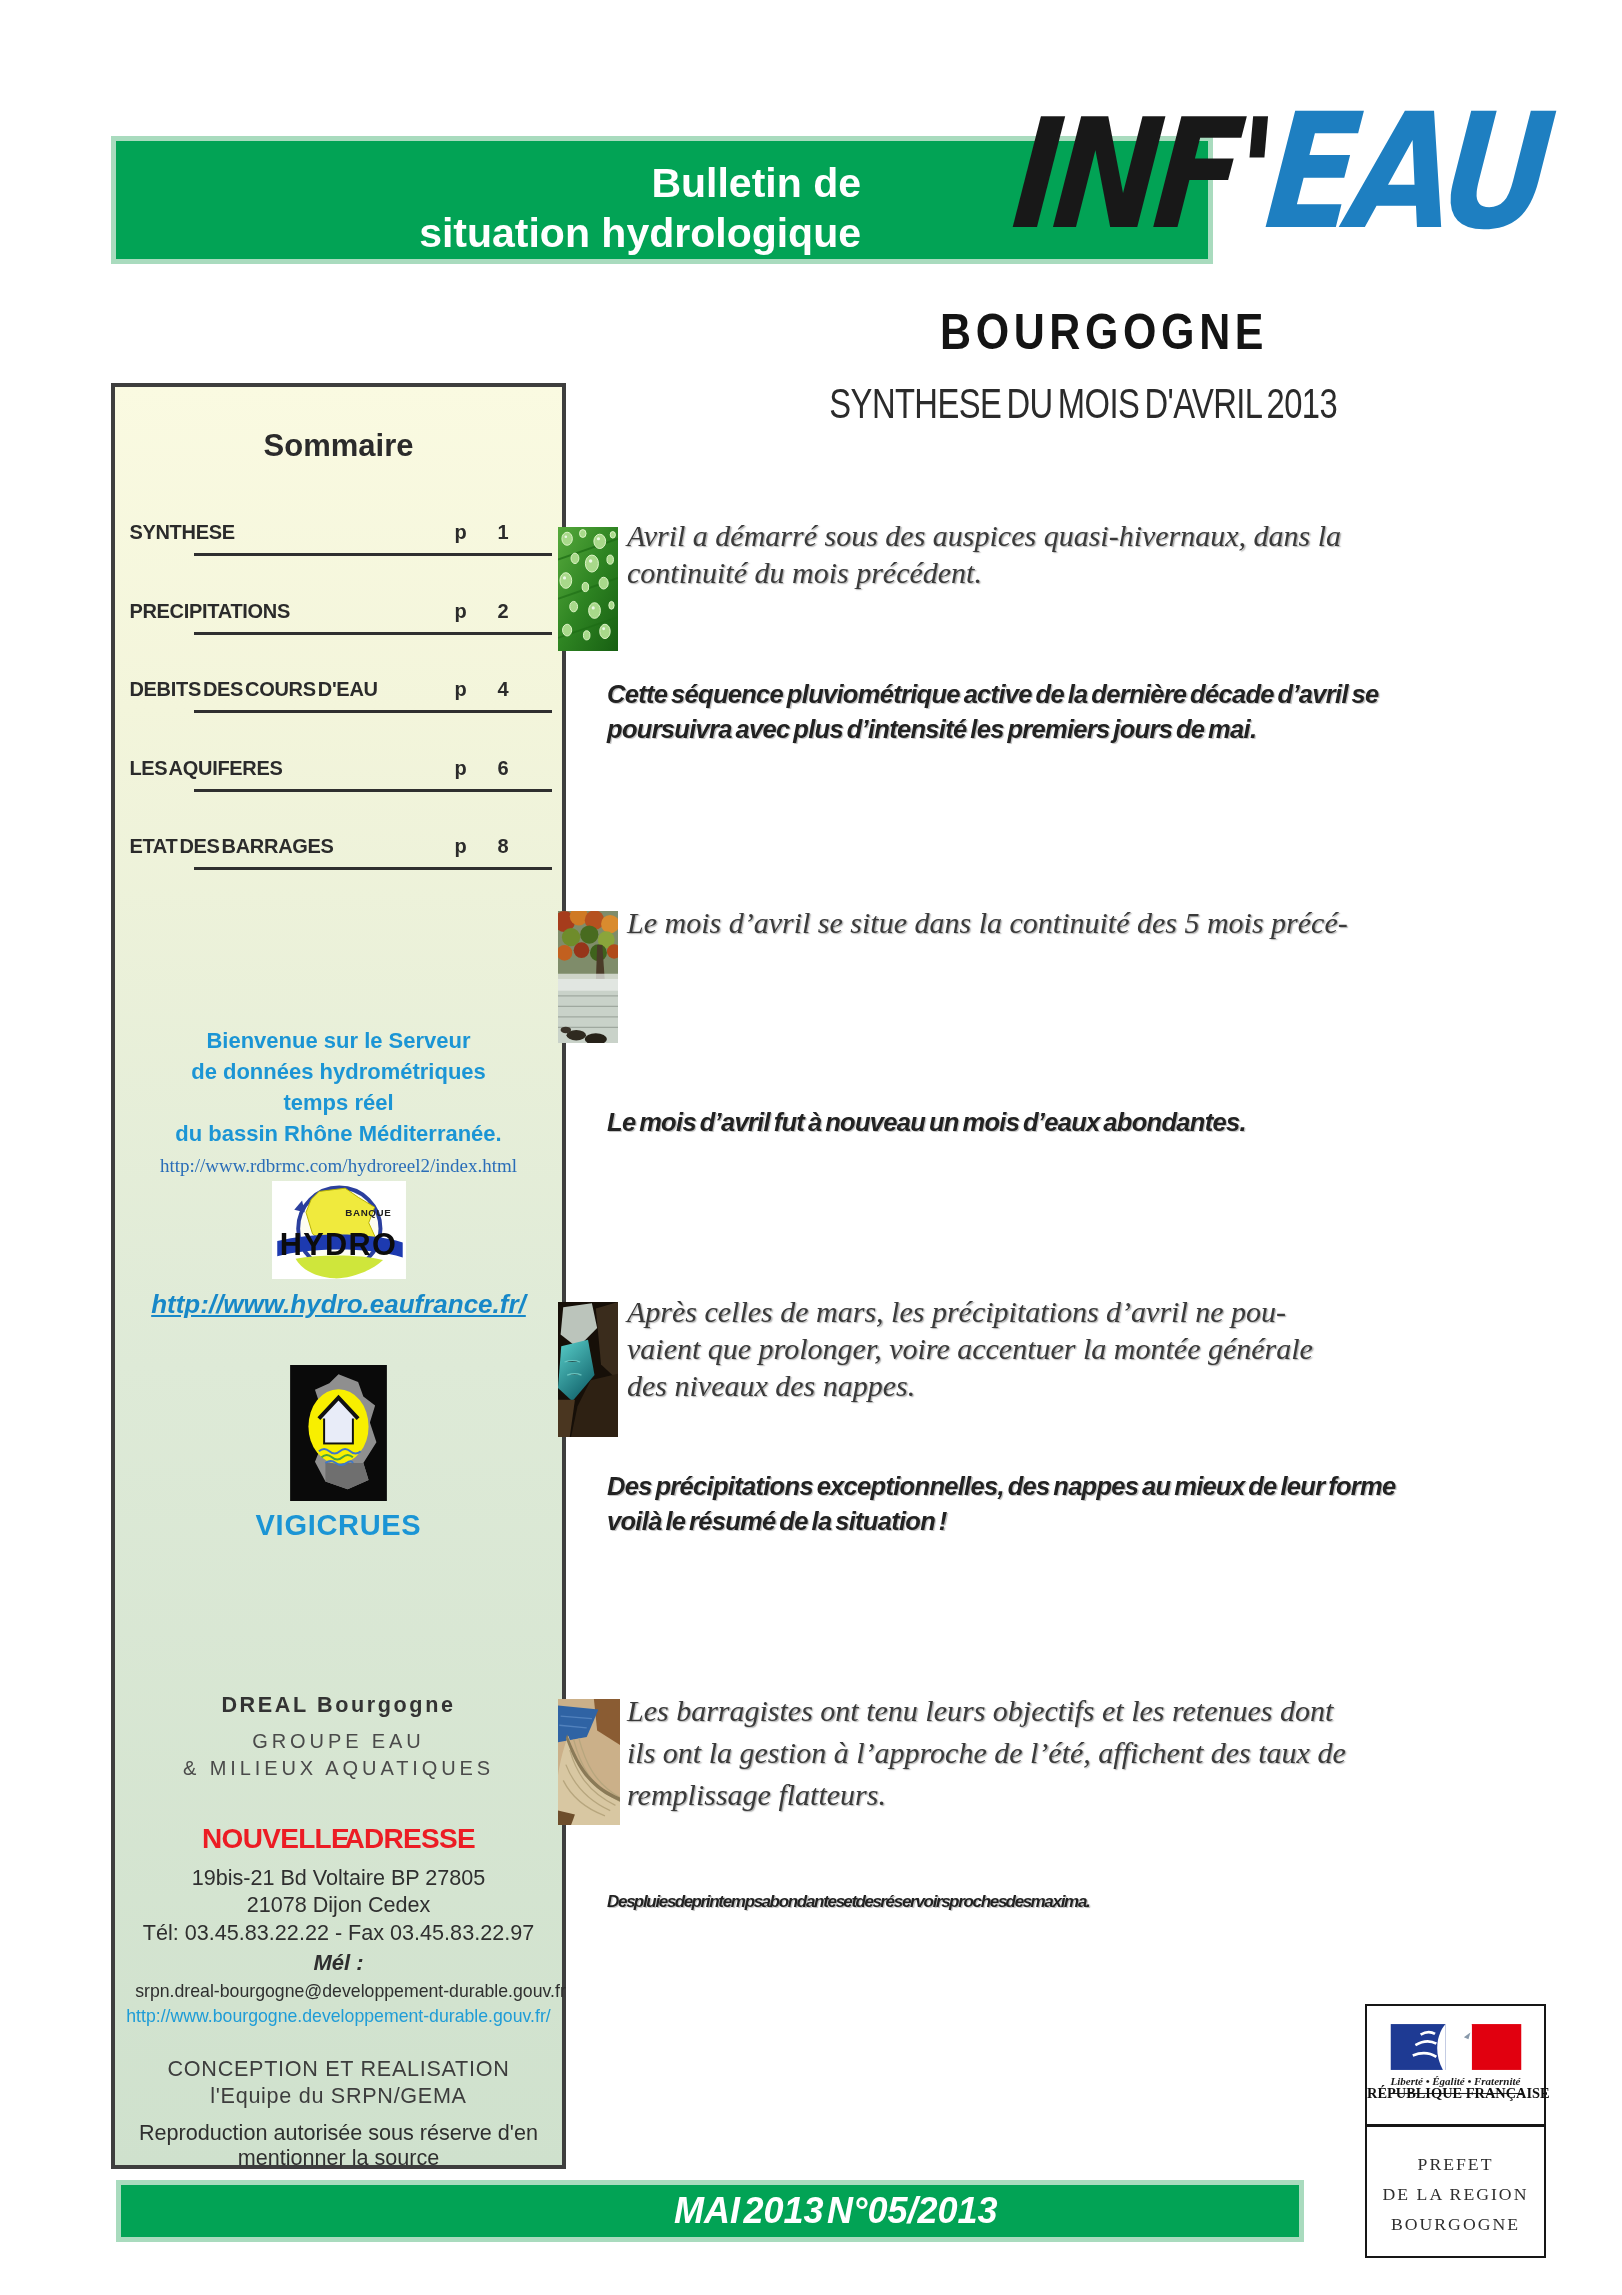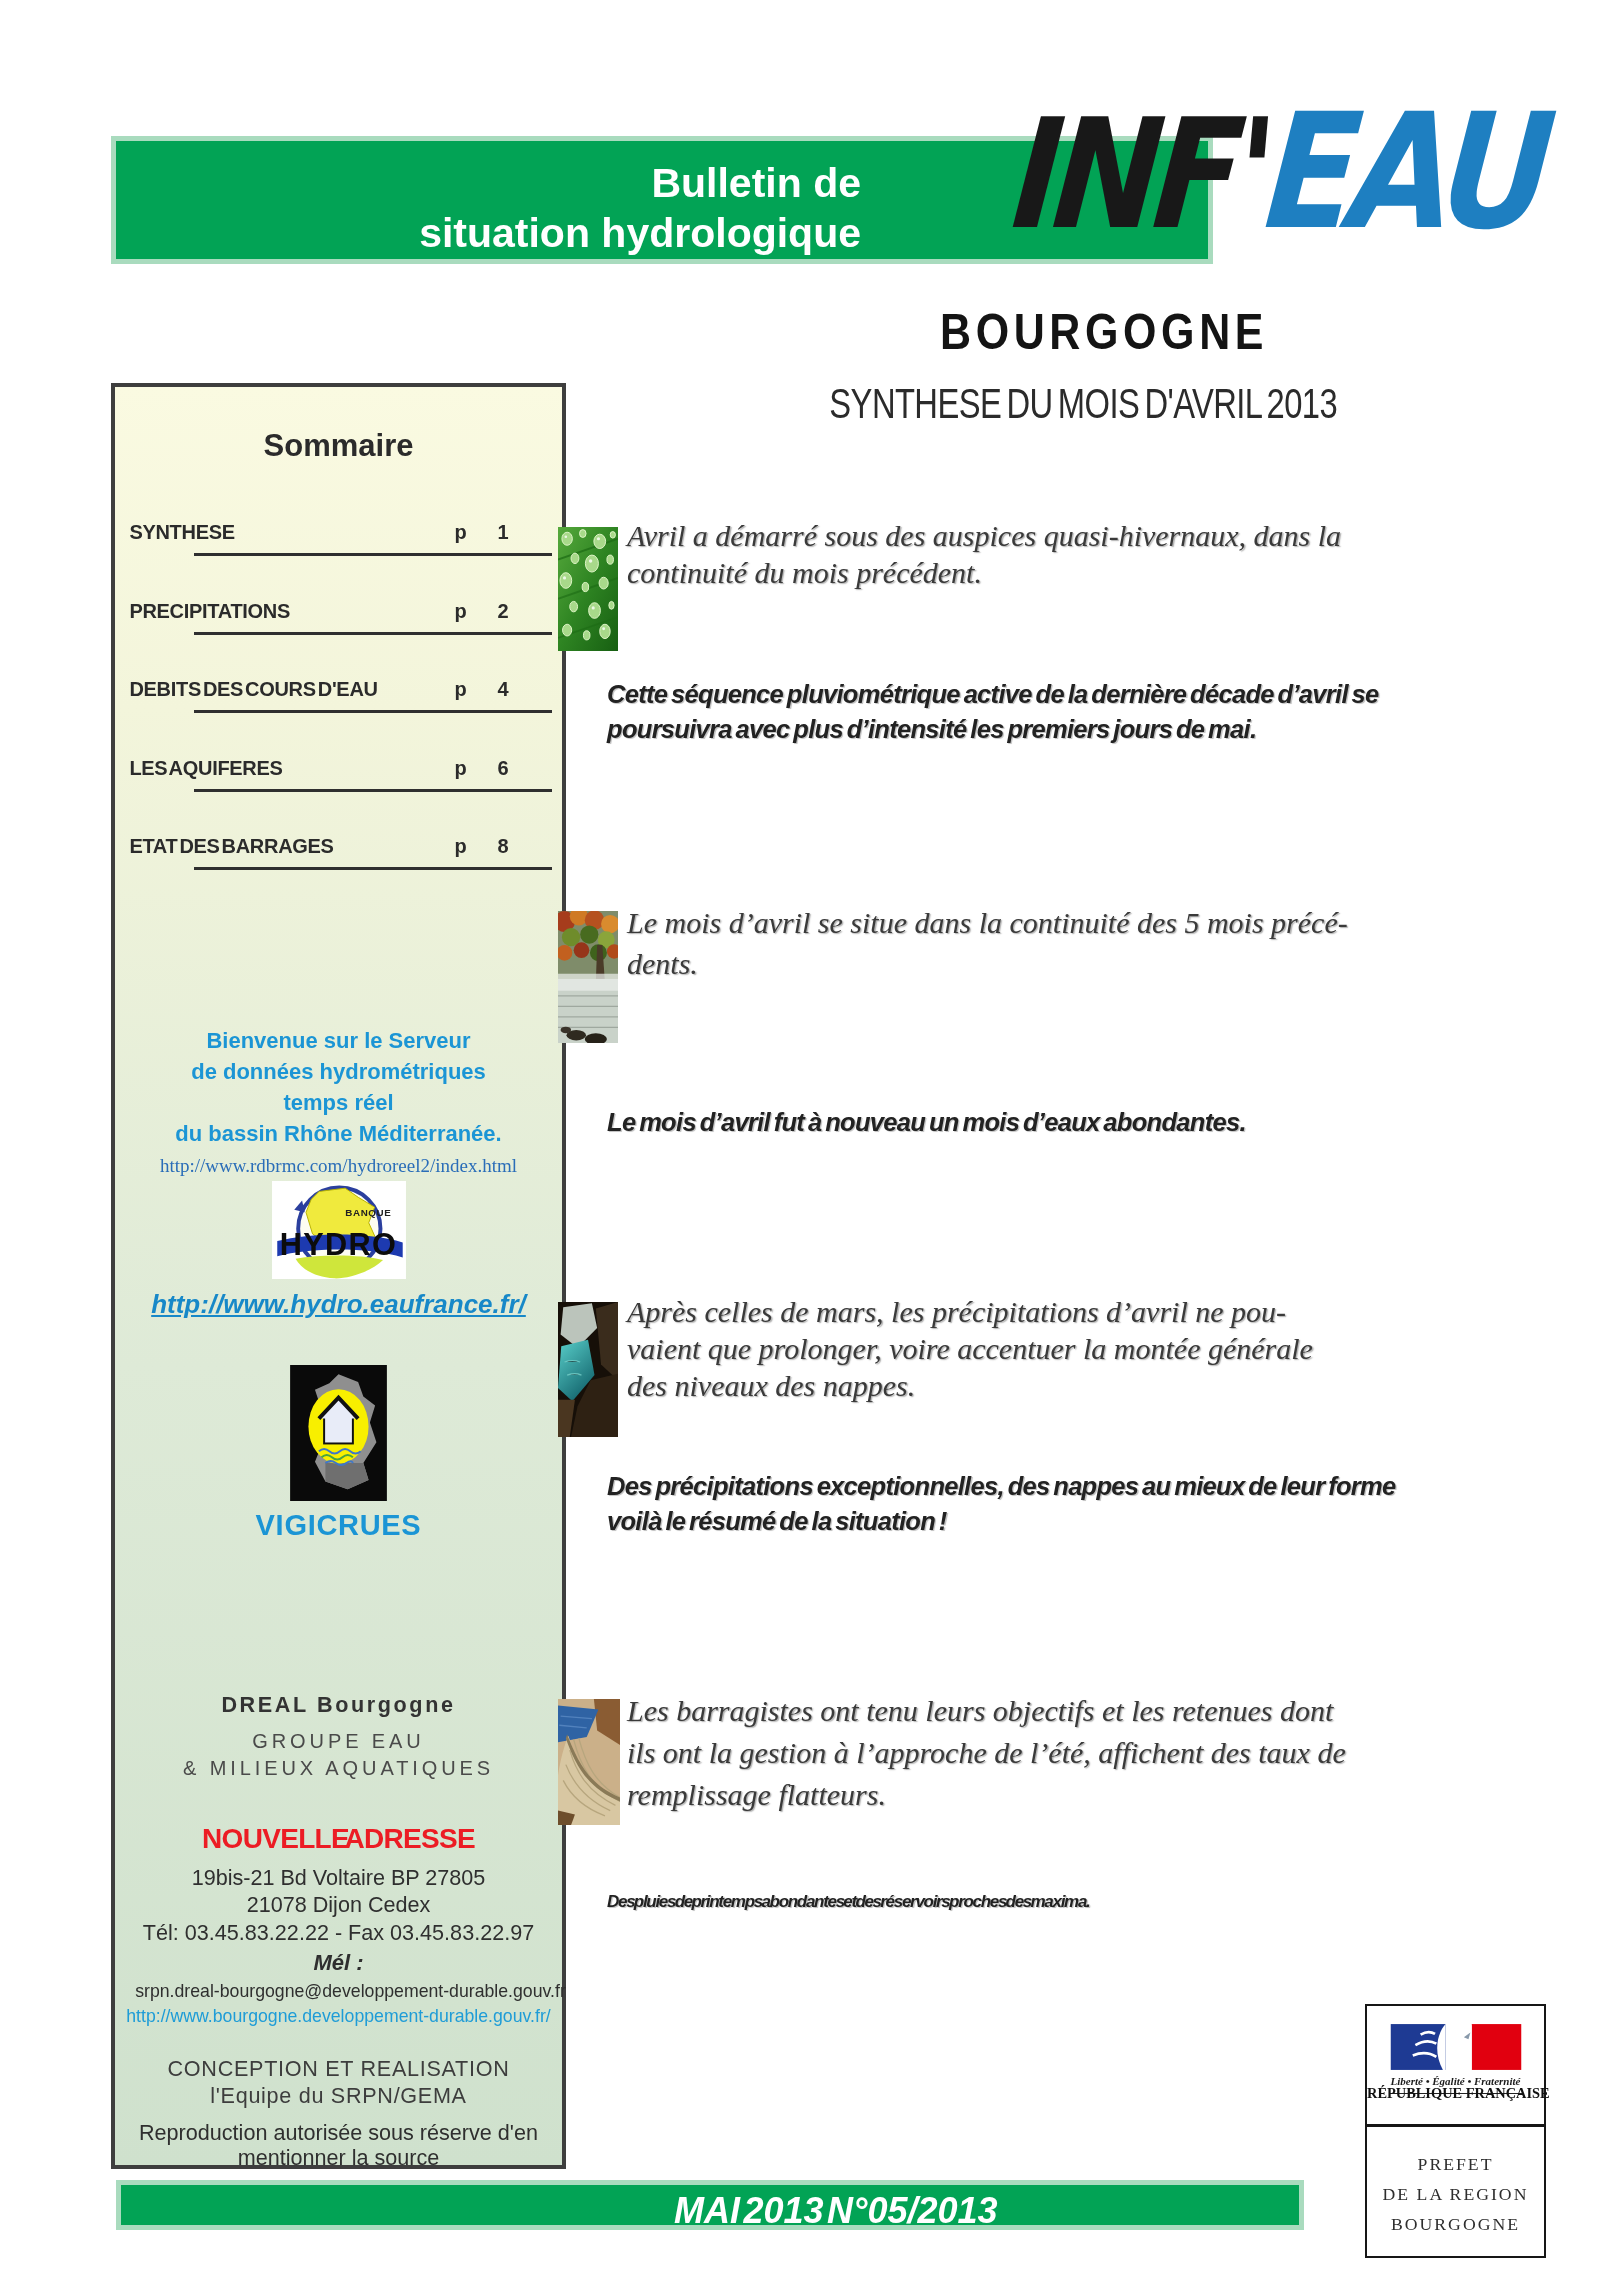--- a/index.html
+++ b/index.html
@@ -79,21 +79,21 @@
     letter-spacing:-0.7px; word-spacing:-2.6px;
     text-shadow:1.3px 1.3px 0.7px rgba(100,100,100,0.4); white-space:nowrap;
   }
   .s-i-46 { font-size:30px; line-height:37px; }
   .s-i-63 { font-size:30px; line-height:41px; }
   .s-b-39 { font-size:25.5px; line-height:35px; }
   .s-b-38 { font-size:17px; line-height:34px; letter-spacing:-1.3px; word-spacing:-3.9px; }
 
   
   .footer-banner {
-    position:absolute; left:116px; top:2180px; width:1188px; height:50px;
+    position:absolute; left:116px; top:2180px; width:1188px; height:62px;
     background:#02A355; border:5.2px solid #A9DBBE;
   }
   .issue {
     position:absolute; left:553px; top:5.2px; color:#ffffff; font-weight:bold; font-style:italic;
     font-size:36px; word-spacing:-6.5px; white-space:nowrap;
   }
   .marianne-box {
     position:absolute; left:1365px; top:2004px; width:181px; height:122px;
     border:2.6px solid #161616; background:#ffffff;
   }
@@ -303,21 +303,20 @@
           <path d="M0,162 H92"></path>
           <path d="M0,178 H92"></path>
       </g>
       <ellipse cx="28" cy="190" rx="15" ry="8" fill="#2F2A20"></ellipse>
       <ellipse cx="58" cy="196" rx="17" ry="9" fill="#262118"></ellipse>
       <ellipse cx="12" cy="182" rx="8" ry="5" fill="#3A332A"></ellipse>
     </svg>
   </div>
   <div class="serif-block s-i-63" style="left:627px;top:902px">
     <div>Le mois d’avril se situe dans la continuité des 5 mois précé-</div>
-    <div>dents.</div>
   </div>
   <div class="bold-block s-b-39" style="left:607px;top:1105px">
     <div>Le mois d’avril fut à nouveau un mois d’eaux abondantes.</div>
   </div>
 
   <div class="thumb" style="left:558px;top:1302px">
     <svg width="60" height="135" viewBox="0 0 92 207" preserveAspectRatio="none">
       <defs>
         <linearGradient id="cavew" x1="0" y1="0" x2="0.6" y2="1">
           <stop offset="0" stop-color="#5AD0CB"></stop>

